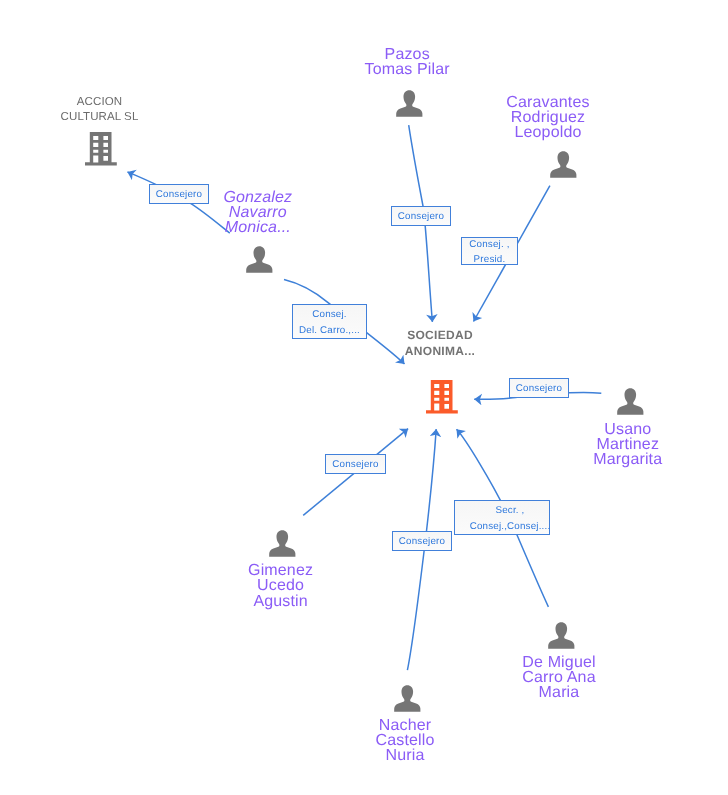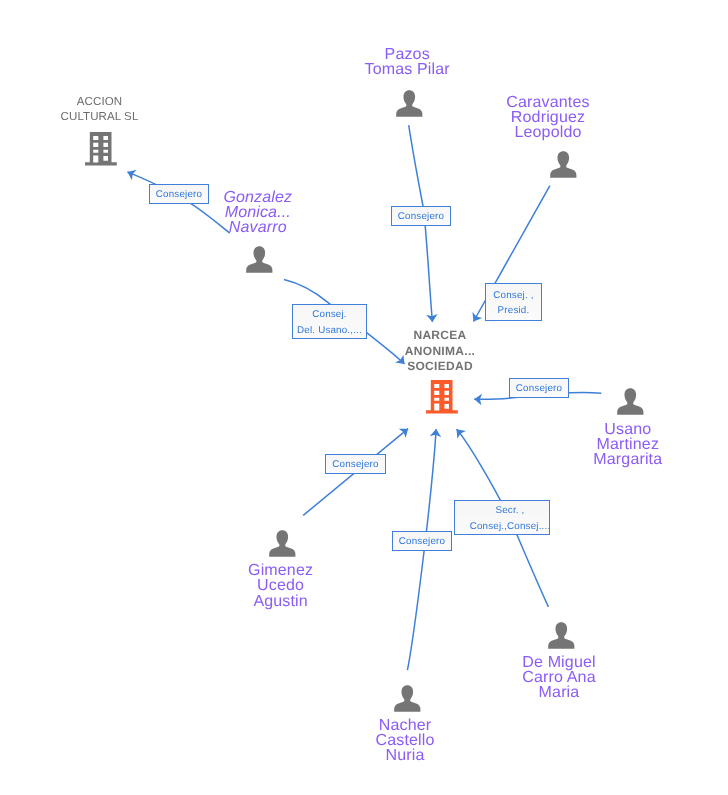--- a/index.html
+++ b/index.html
@@ -76,32 +76,31 @@
           <div>Rodriguez</div>
           <div>Leopoldo</div>
         </div>
       </div>
       <div class="node">
         <div class="node-icon" style="left: 246px; top: 246px;"><svg width="26.6" height="26.8" viewBox="0 0 64 64.5" xmlns="http://www.w3.org/2000/svg">
             <path fill="#757575" d="M32.0 0.38 C24.1 0.38 18.0 6.28 18.0 15.6 C18.0 21.69 19.6 27.21 22.2 30.82 C23.8 33.11 25.1 34.82 25.1 36.91 C25.1 38.62 24.3 39.77 22.6 40.34 L10.6 44.33 C4.6 46.42 0.7 50.99 0.5 56.7 L0.4 64.31 L63.6 64.31 L63.5 56.7 C63.3 50.99 59.4 46.42 53.4 44.33 L41.4 40.34 C39.7 39.77 38.9 38.62 38.9 36.91 C38.9 34.82 40.2 33.11 41.8 30.82 C44.4 27.21 46.0 21.69 46.0 15.6 C46.0 6.28 39.9 0.38 32.0 0.38 Z"></path>
           </svg></div>
         <div class="node-label" style="left: 147.8px; top: 189.6px; width: 220px; font-style: italic;">
           <div>Gonzalez</div>
+          <div>Navarro</div>
           <div>Monica...</div>
-          <div>Navarro</div>
         </div>
       </div>
       <div class="node">
         <div class="node-icon" style="left: 426px; top: 380px;"><svg width="32" height="33.5" viewBox="0 0 64 67" xmlns="http://www.w3.org/2000/svg">
             <path fill="#fb5b2a" fill-rule="evenodd" d="M9.6 0 H53 V60.6 H63.6 V67 H0 V60.6 H9.6 Z M16.4 8.2 H26.6 V16 H16.4 Z M36.8 8.2 H46 V16 H36.8 Z M16.4 21.6 H26.6 V29.8 H16.4 Z M36.8 21.6 H46 V29.8 H36.8 Z M16.4 35.4 H26.6 V41.6 H16.4 Z M36.8 35.4 H46 V41.6 H36.8 Z M16.4 47.2 H26.6 V61.2 H16.4 Z M36.8 47.8 H46 V57.4 H36.8 Z"></path>
           </svg></div>
         <div class="node-label main" style="left: 330px; top: 328px; width: 220px;">
-          <div>NARCEA</div>
+          <div>SOCIEDAD</div>
           <div>ANONIMA...</div>
-          <div>SOCIEDAD</div>
         </div>
       </div>
       <div class="node">
         <div class="node-icon" style="left: 617px; top: 388px;"><svg width="26.6" height="26.8" viewBox="0 0 64 64.5" xmlns="http://www.w3.org/2000/svg">
             <path fill="#757575" d="M32.0 0.38 C24.1 0.38 18.0 6.28 18.0 15.6 C18.0 21.69 19.6 27.21 22.2 30.82 C23.8 33.11 25.1 34.82 25.1 36.91 C25.1 38.62 24.3 39.77 22.6 40.34 L10.6 44.33 C4.6 46.42 0.7 50.99 0.5 56.7 L0.4 64.31 L63.6 64.31 L63.5 56.7 C63.3 50.99 59.4 46.42 53.4 44.33 L41.4 40.34 C39.7 39.77 38.9 38.62 38.9 36.91 C38.9 34.82 40.2 33.11 41.8 30.82 C44.4 27.21 46.0 21.69 46.0 15.6 C46.0 6.28 39.9 0.38 32.0 0.38 Z"></path>
           </svg></div>
         <div class="node-label" style="left: 517.8px; top: 421.8px; width: 220px;">
           <div>Usano</div>
           <div>Martinez</div>
           <div>Margarita</div>
@@ -138,27 +137,27 @@
         </div>
       </div>
     </div>
   <div id="tags-layer">
       <div class="reltag" style="left: 149px; top: 184px; width: 60px; height: 20px;">
         <span>Consejero</span>
       </div>
       <div class="reltag" style="left: 391px; top: 206px; width: 60px; height: 20px;">
         <span>Consejero</span>
       </div>
-      <div class="reltag" style="left: 485px; top: 237px; width: 57px; height: 38px; margin-top: 46px;">
+      <div class="reltag" style="left: 461px; top: 237px; width: 57px; height: 28px;">
         <span>Consej. ,</span>
         <span>Presid.</span>
       </div>
       <div class="reltag" style="left: 292px; top: 304px; width: 75px; height: 35px;">
         <span>Consej.</span>
-        <span>Del. Usano.,...</span>
+        <span>Del. Carro.,...</span>
       </div>
       <div class="reltag" style="left: 509px; top: 378px; width: 60px; height: 20px;">
         <span>Consejero</span>
       </div>
       <div class="reltag" style="left: 325px; top: 454px; width: 61px; height: 20px;">
         <span>Consejero</span>
       </div>
       <div class="reltag" style="left: 454px; top: 500px; width: 96px; height: 35px; padding-left: 16px;">
         <span>Secr. ,</span>
         <span>Consej.,Consej....</span>

